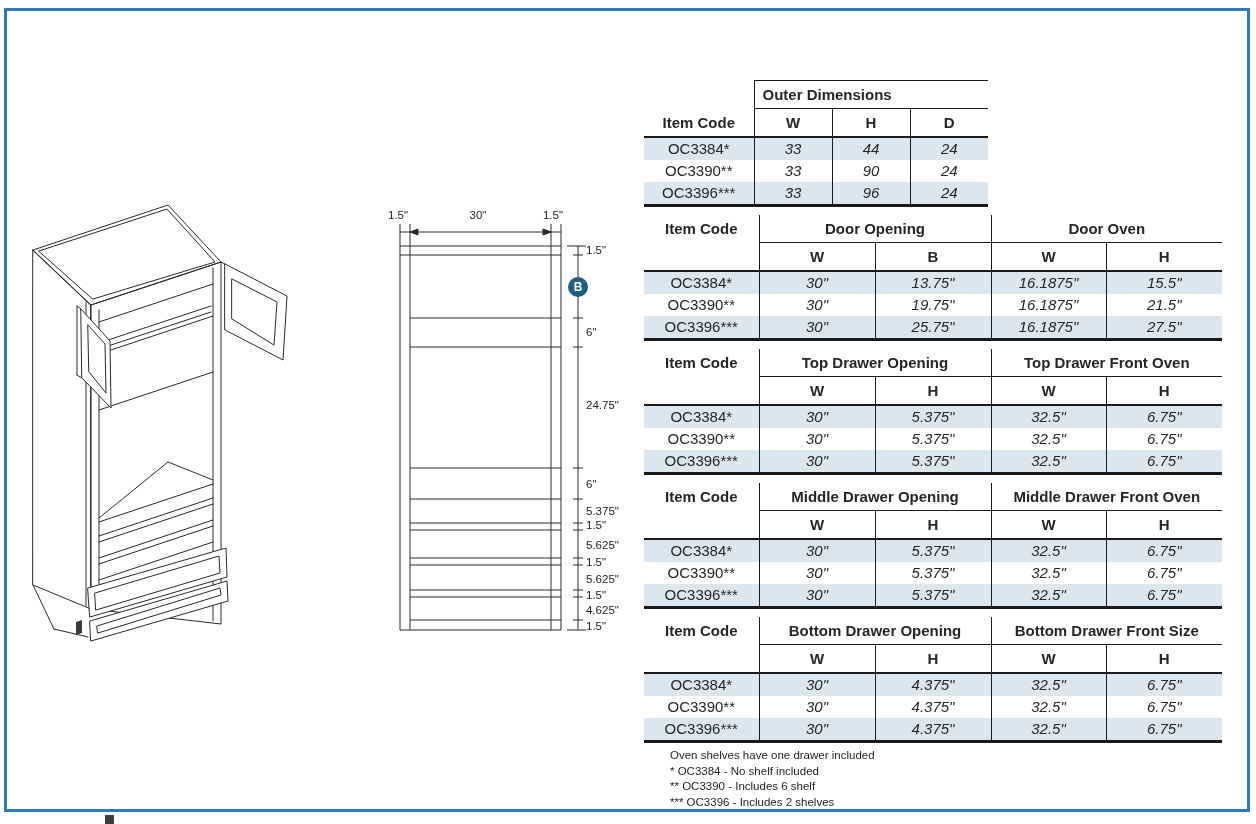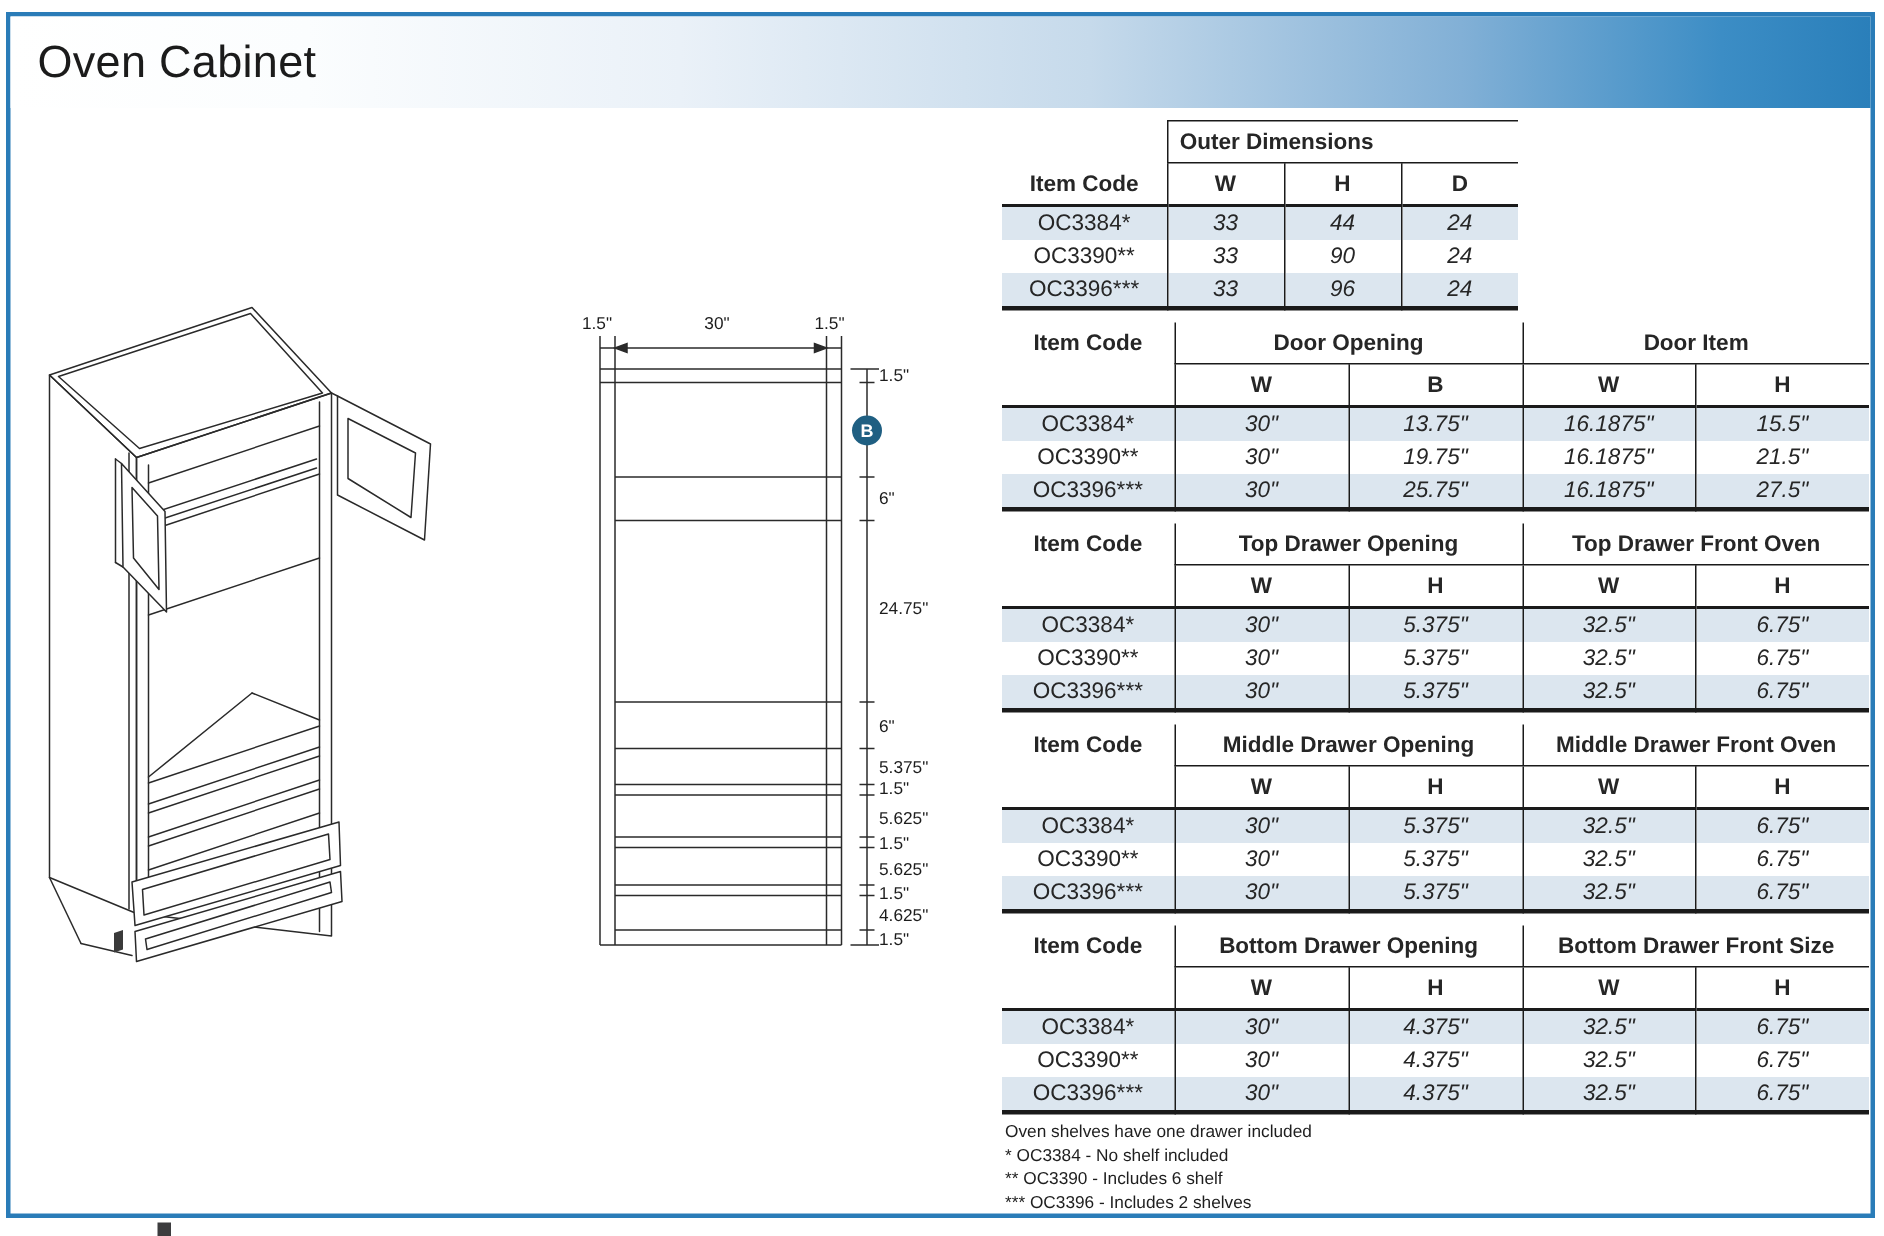--- a/index.html
+++ b/index.html
@@ -19,21 +19,21 @@
   }
   .titlebar h1 {
     margin:0 0 0 18px; font-size:30px; font-weight:400; color:#1b1b1b; letter-spacing:0.2px;
   }
   .tab-mark { position:absolute; left:105px; top:815px; width:9px; height:9px; background:#3c3c3e; }
 
   .drawing { position:absolute; }
   svg text { font-family:"Liberation Sans", sans-serif; font-size:11.5px; fill:#1c1c1c; }
   svg .badge-text { font-size:12px; font-weight:bold; fill:#ffffff; }
 
-  .tables { position:absolute; left:668px; top:80px; width:578px; }
+  .tables { position:absolute; left:644px; top:80px; width:578px; }
   table.spec { border-collapse:collapse; table-layout:fixed; font-size:15px; margin:0 0 8px 0; border-bottom:3px solid #1a1a1a; }
   table.single { width:344px; }
   table.paired { width:578px; }
   .spec th, .spec td { padding:0 2px; text-align:center; white-space:nowrap; overflow:hidden; }
   .spec thead th { font-weight:bold; height:27px; line-height:27px; }
   .spec tbody td { font-weight:normal; height:22px; line-height:22px; }
   .spec tbody tr:nth-child(odd) td { background:#dce6ef; }
   .spec tbody td + td { border-left:1px solid #1a1a1a;font-style:italic; }
   .spec .subrow th { border-bottom:2px solid #1a1a1a; }
   .spec .subrow th + th { border-left:1px solid #1a1a1a; }
@@ -44,23 +44,20 @@
   .paired .grouprow .group { border-left:1px solid #1a1a1a; border-bottom:1px solid #1a1a1a; }
 
   .footnotes { position:absolute; left:670px; top:748px; font-size:11.5px; line-height:15.5px; color:#1e1e1e; }
 </style>
 </head>
 <body>
 
 <div class="page">
   <div class="frame"></div>
 
-  <div class="titlebar">
-    <h1>Oven Cabinet</h1>
-  </div>
 
   <svg class="drawing" style="left:18px; top:192px;" width="295" height="452" viewBox="0 0 295 452">
     <g stroke="#2a2a2a" stroke-width="1" fill="none" stroke-linejoin="round" stroke-linecap="round">
 
       <polygon points="15,58 150,13 203,70 73,113"></polygon>
       <polygon points="21,59 149,17 197,70 75,107"></polygon>
 
       <polygon points="15,58 73,113 73,417 15,393"></polygon>
       <line x1="68" y1="110" x2="68" y2="414"></line>
 
@@ -224,21 +221,21 @@
           <col style="width:115px">
           <col style="width:116px">
           <col style="width:116px">
           <col style="width:115px">
           <col style="width:116px">
         </colgroup>
       <thead>
         <tr class="grouprow">
           <th>Item Code</th>
           <th class="group" colspan="2">Door Opening</th>
-          <th class="group" colspan="2">Door Item</th>
+          <th class="group" colspan="2">Door Oven</th>
         </tr>
         <tr class="subrow">
           <th class="blank"></th>
           <th>W</th>
           <th>B</th>
           <th>W</th>
           <th>H</th>
         </tr>
       </thead>
       <tbody>

